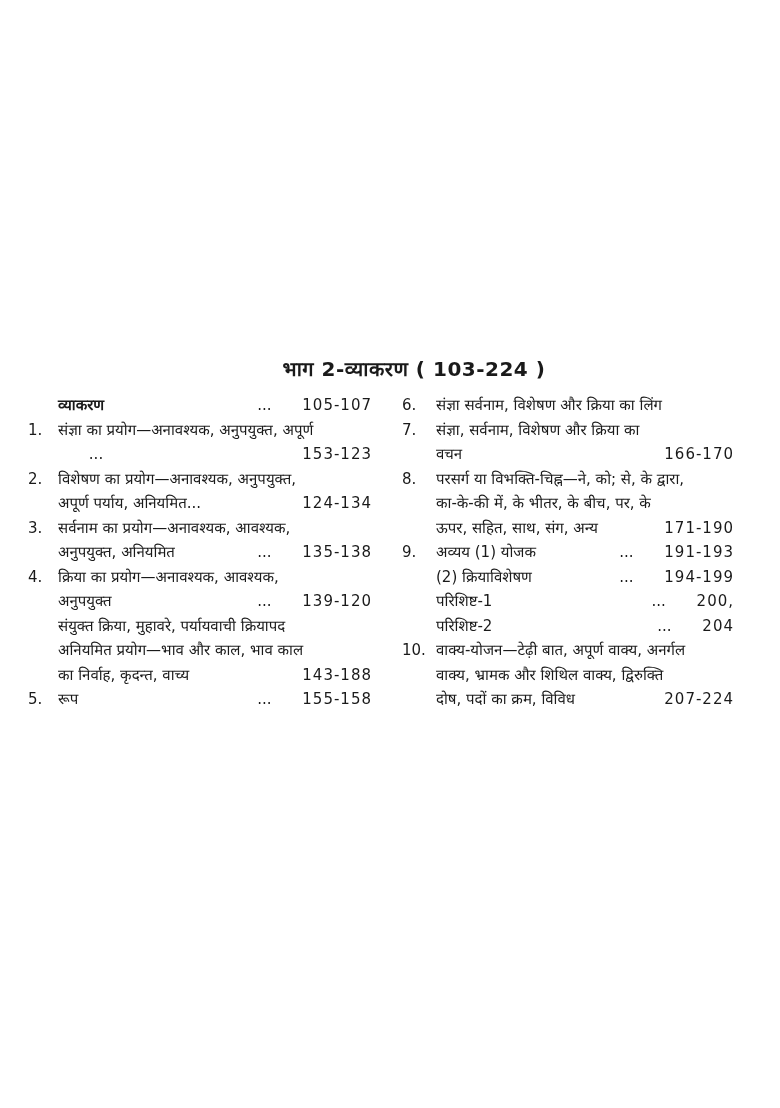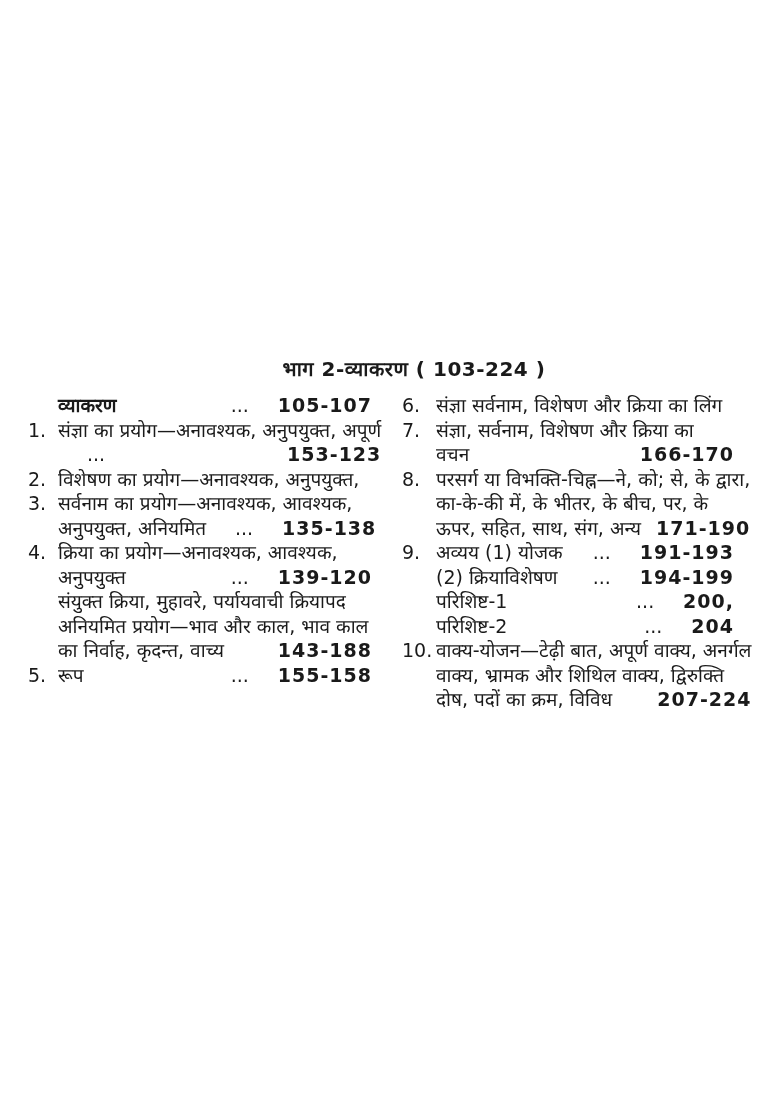--- a/index.html
+++ b/index.html
@@ -15,28 +15,28 @@
       position: absolute;
       top: 355px; left: 0; width: 780px;
       text-align: center;
       font-size: 20px; font-weight: bold;
       letter-spacing: 0.5px;
       margin-left: 24px;
     }
     .col { position: absolute; top: 393px; }
     .col.left { left: 28px; width: 344px; }
     .col.right { left: 402px; width: 332px; }
-    .entry { display: flex; font-size: 19px; line-height: 24.5px; }
+    .entry { display: flex; font-size: 15px; line-height: 24.5px; }
     .num { width: 30px; flex: none; }
     .col.right .num { width: 34px; }
     .body { flex: 1; }
     .line { display: flex; justify-content: space-between; white-space: nowrap; }
     .line .dots { padding: 0 8px; }
     .line .txt { flex: 1; }
-    .line .pg { text-align: center; letter-spacing: 1px; font-weight: bold; }
+    .line .pg { text-align: center; letter-spacing: 1px; }
     .line .dots { flex: none; width: 60px; text-align: center; }
     .heading-entry .txt { font-weight: bold; }
   </style>
 </head>
 <body>
 
 <div class="title">भाग 2-व्याकरण ( 103-224 )</div>
 
 <div class="col left" id="left">
     <div class="entry heading-entry">
@@ -62,20 +62,24 @@
         </div>
       </div>
     </div>
     <div class="entry">
       <span class="num">2.</span>
       <div class="body">
         <div class="line">
           <span class="txt">विशेषण का प्रयोग—अनावश्यक, अनुपयुक्त,</span>
           <span class="pg"></span>
         </div>
+        <div class="line">
+          <span class="txt">अपूर्ण पर्याय, अनियमित...</span>
+          <span class="pg">124-134</span>
+        </div>
       </div>
     </div>
     <div class="entry">
       <span class="num">3.</span>
       <div class="body">
         <div class="line">
           <span class="txt">सर्वनाम का प्रयोग—अनावश्यक, आवश्यक,</span>
           <span class="pg"></span>
         </div>
         <div class="line">

